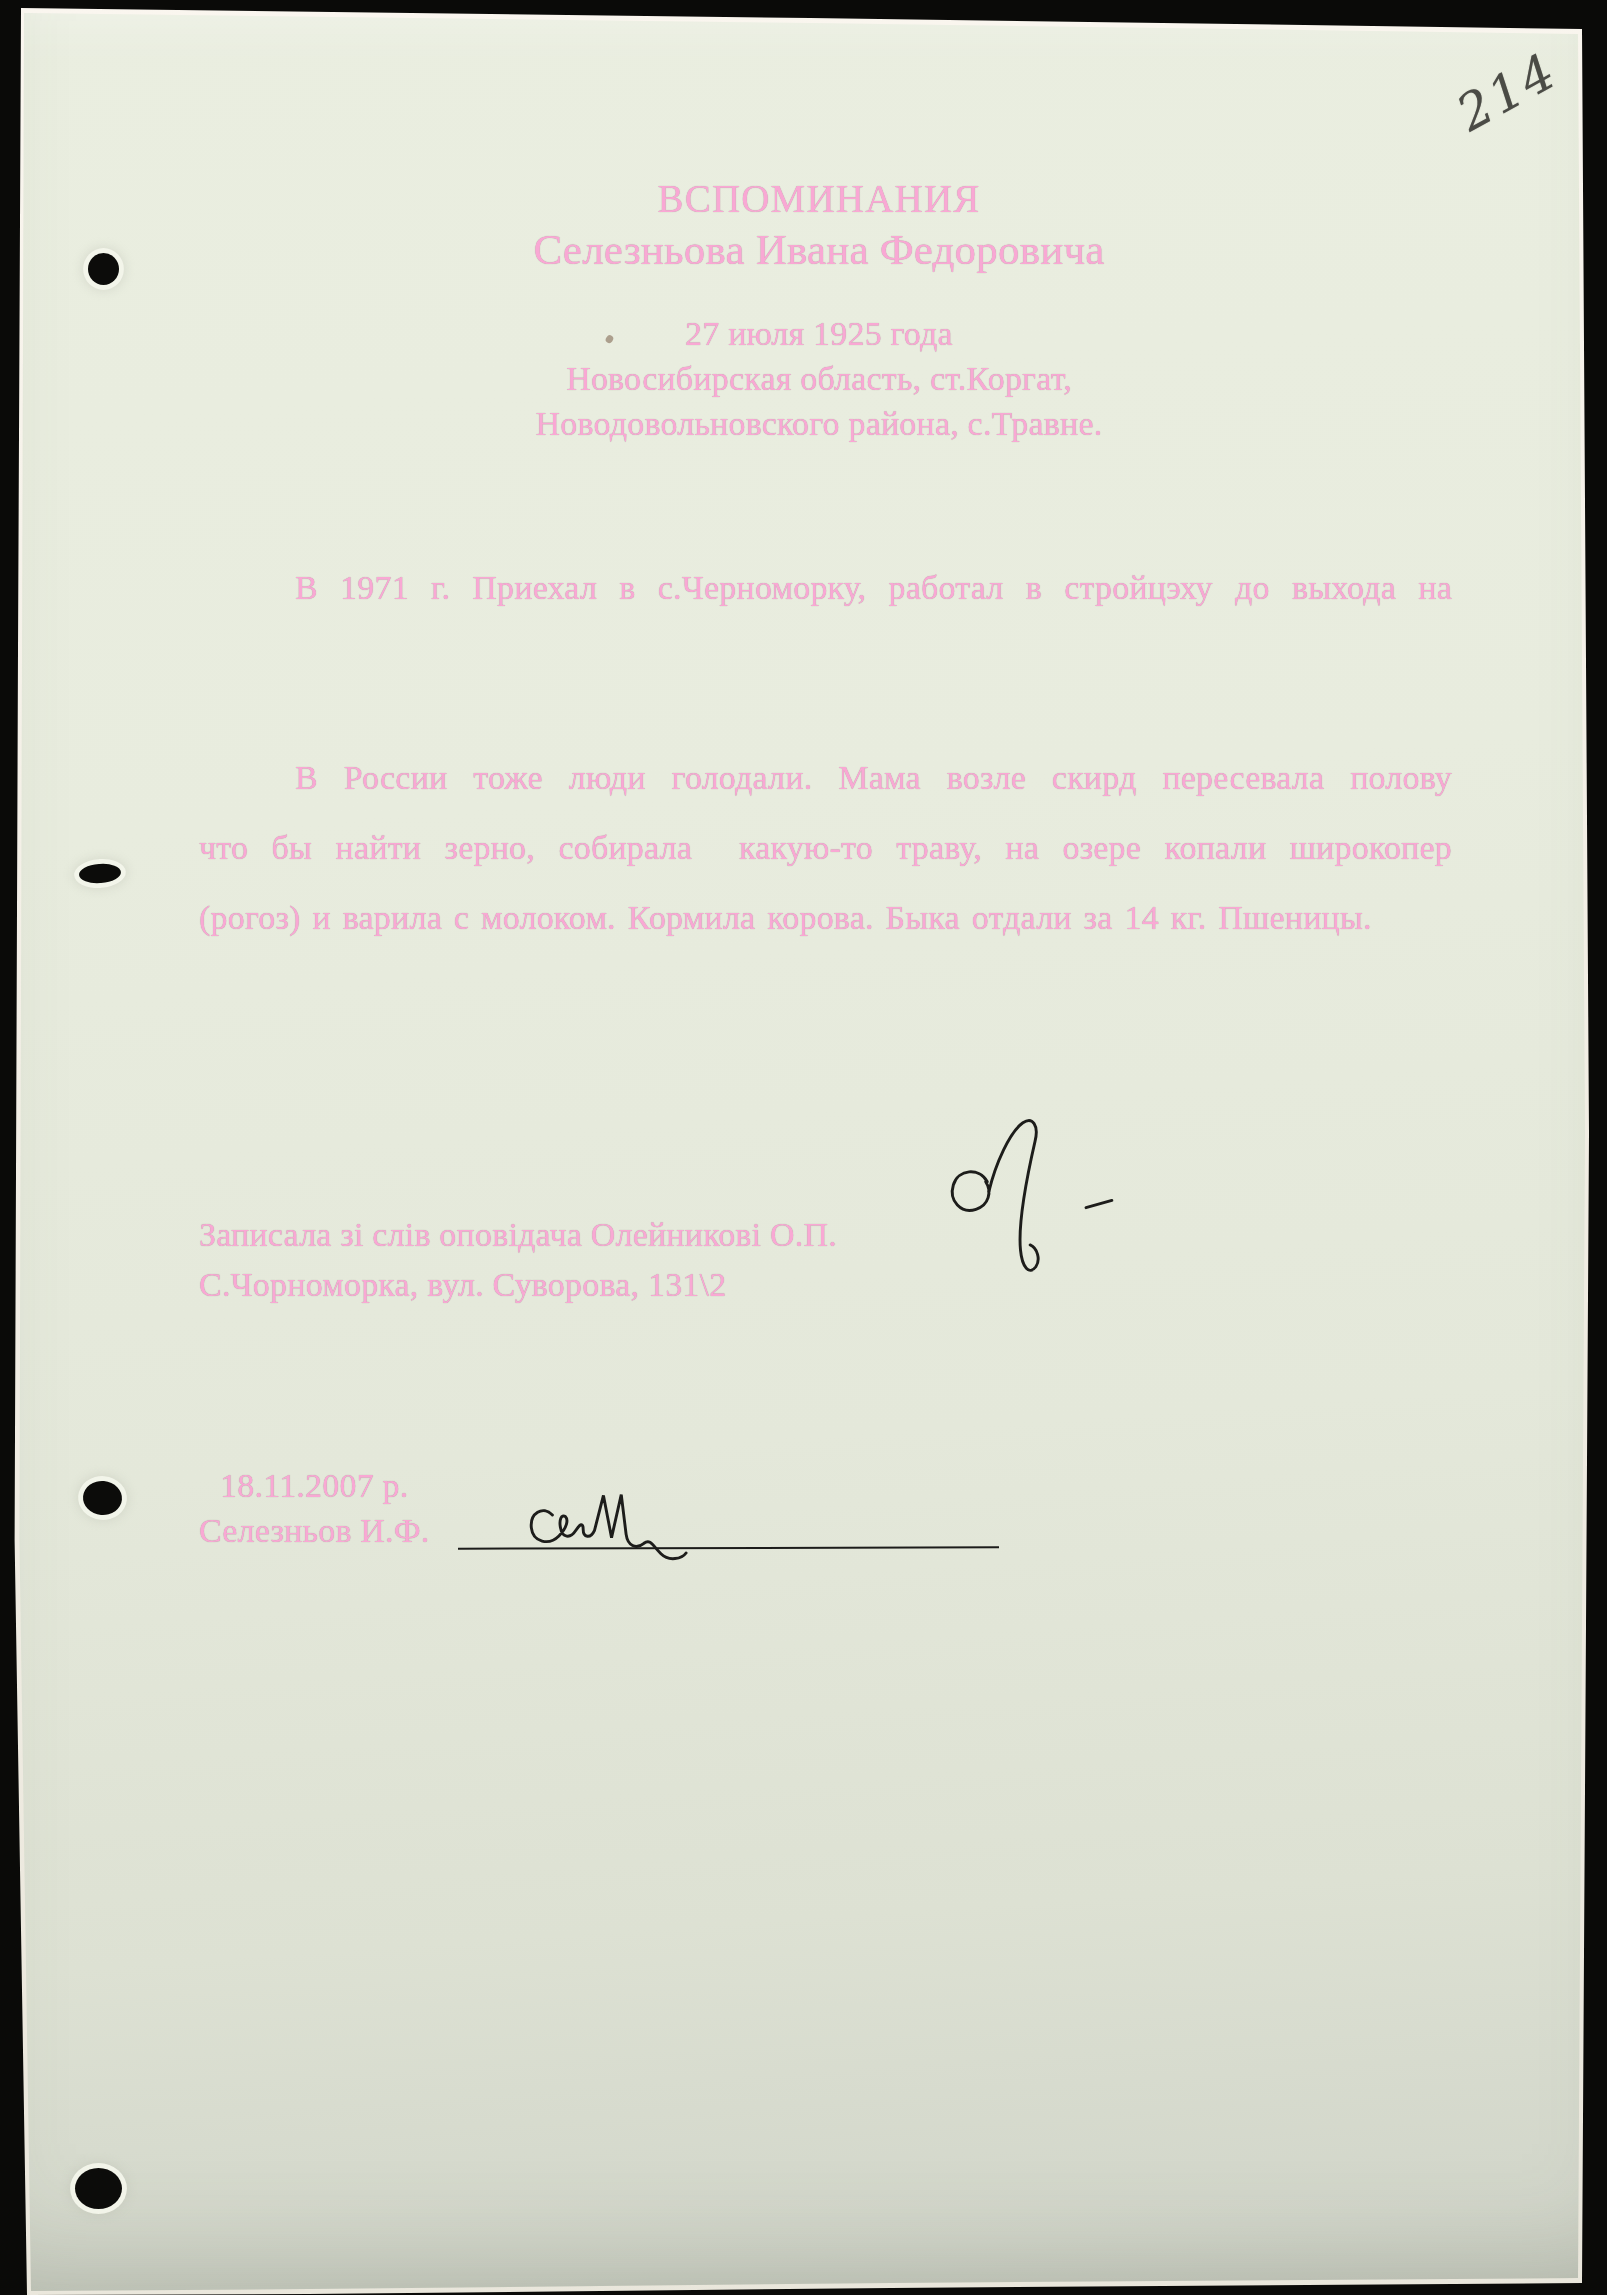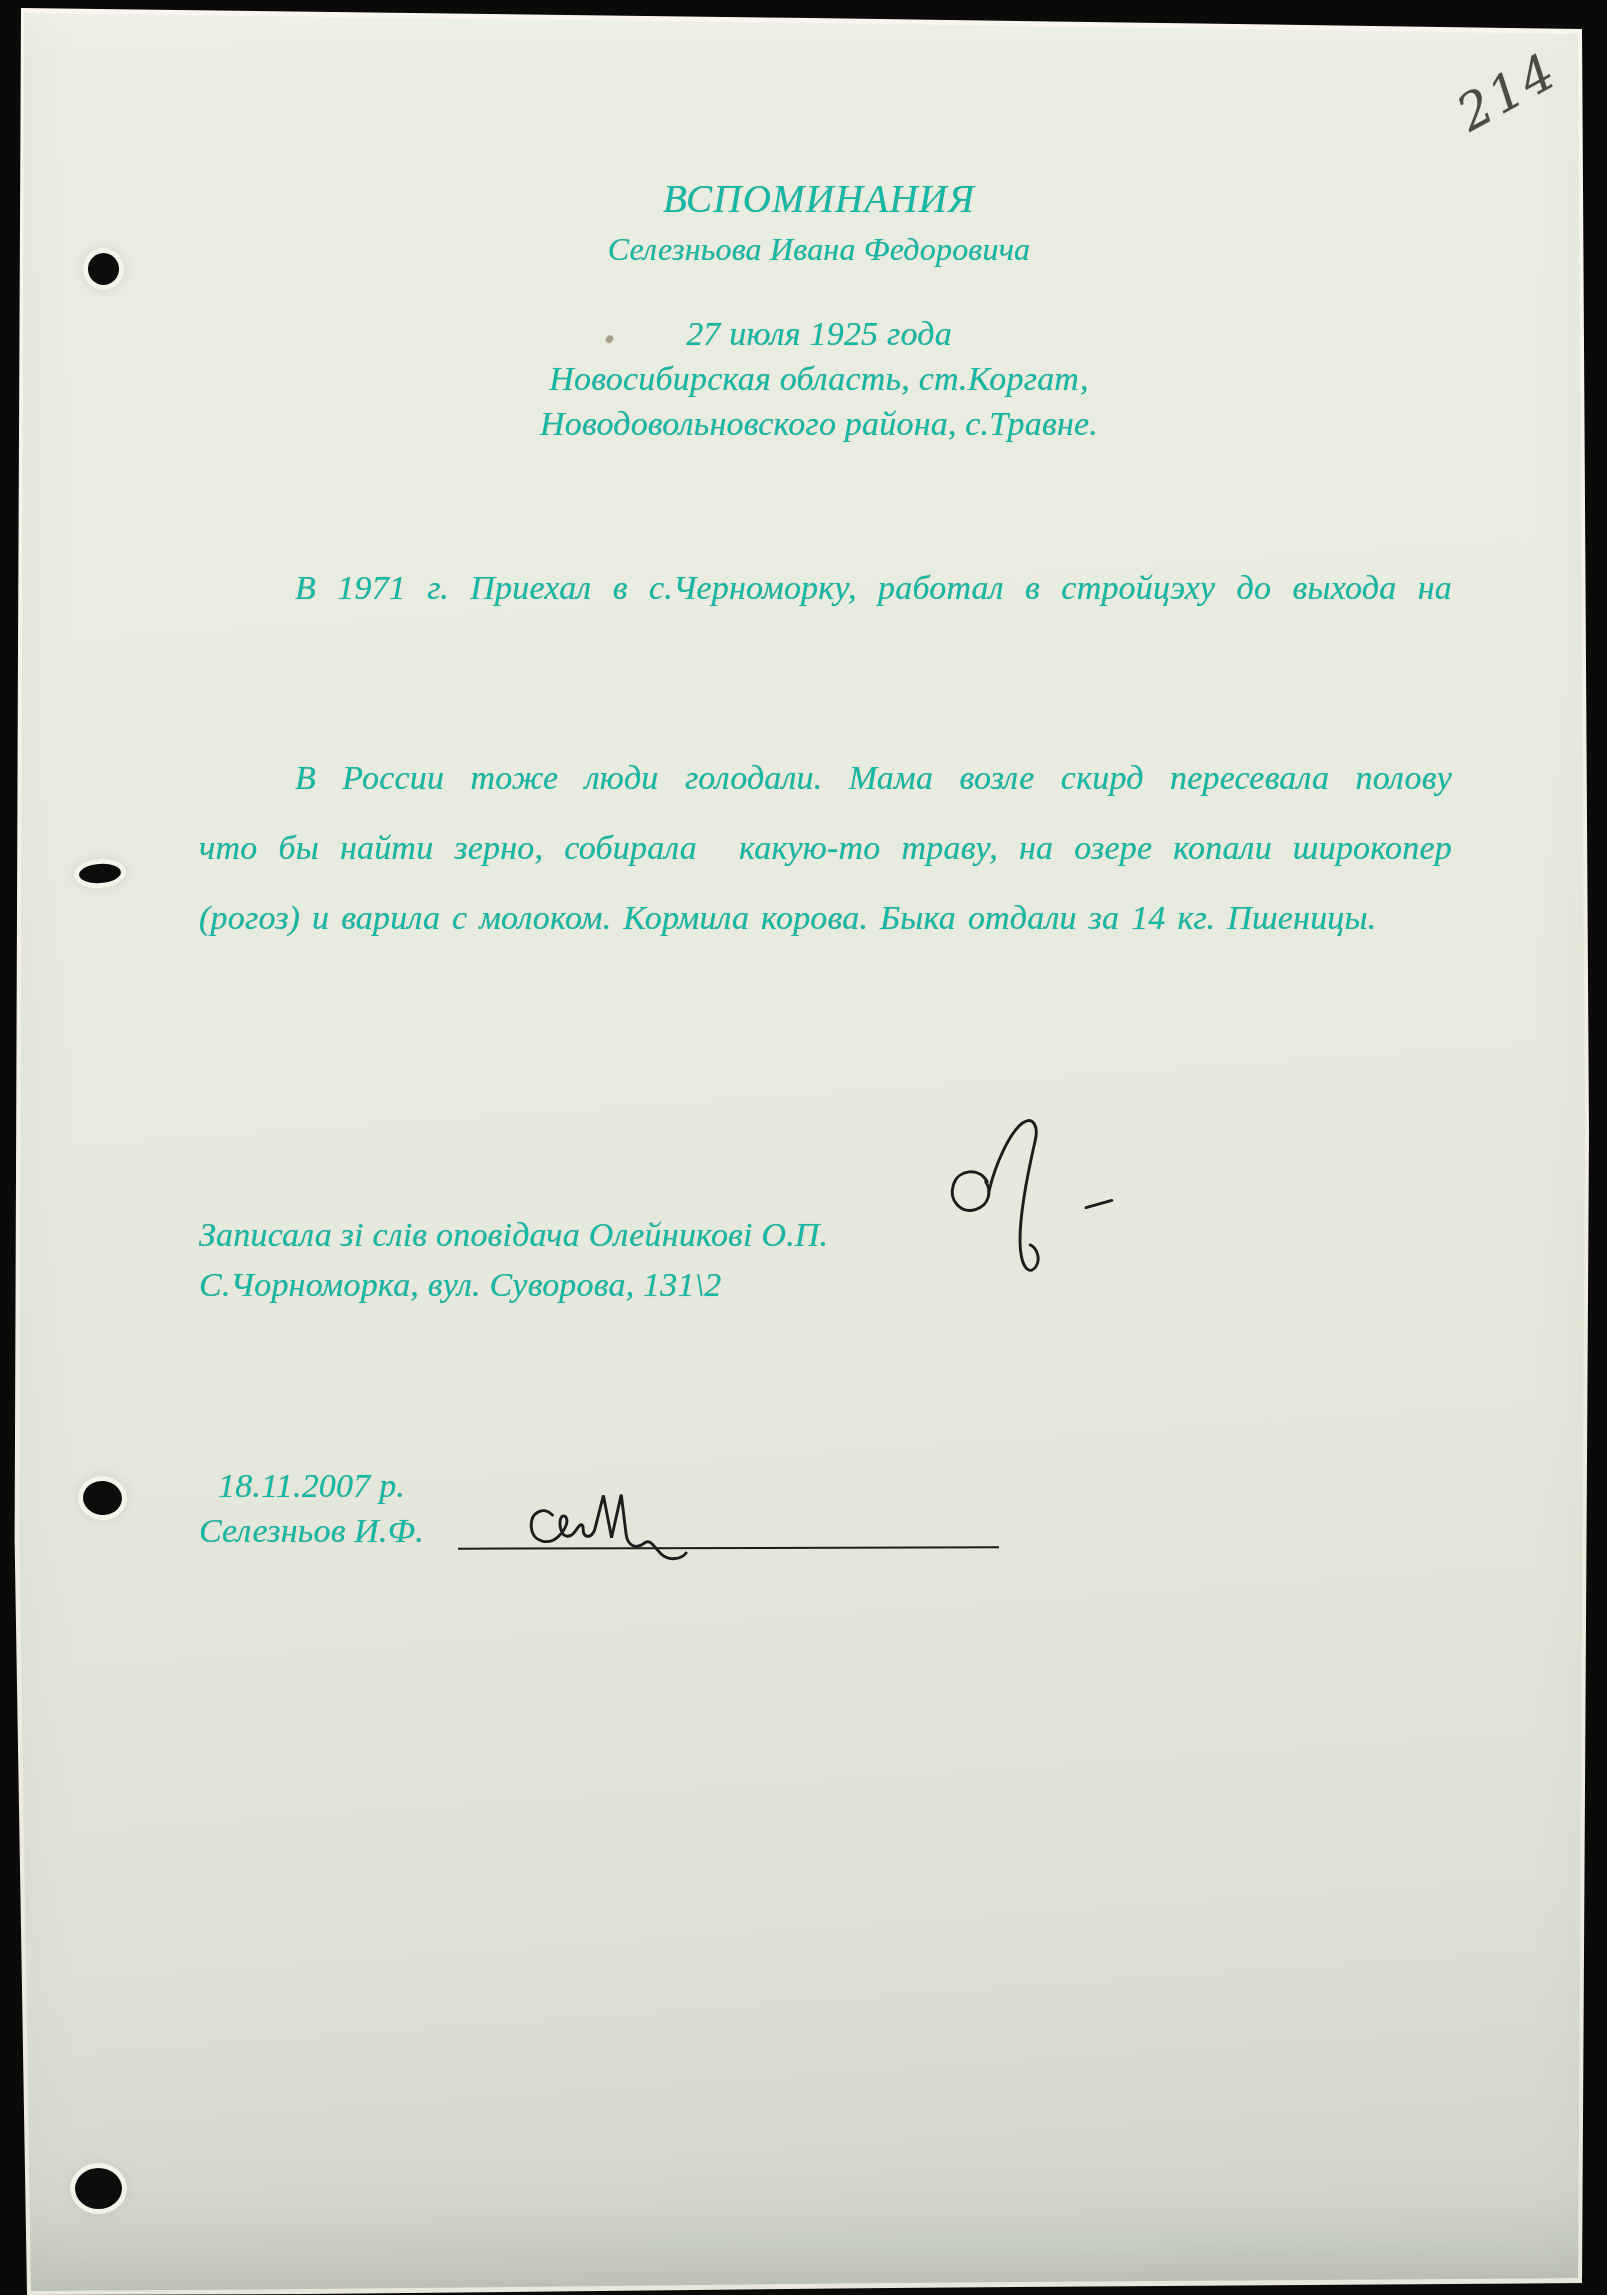--- a/index.html
+++ b/index.html
@@ -19,28 +19,27 @@
   }
   
   .paper{
     position:absolute;inset:0;
     background:linear-gradient(176deg,#eaeee0 0%,#e8ecde 35%,#e4e8da 62%,#dde1d3 82%,#d2d6ca 96%,#cbcfc3 100%);
     clip-path:polygon(24px 13px,810px 23px,1578px 34px,1585px 1134px,1578px 2278px,891px 2283px,308px 2289px,31px 2291px,19.4px 1540px,22px 648px);
     box-shadow:inset 0 -65px 113px -49px rgba(90,95,82,.30), inset 0 49px 73px -49px rgba(255,255,255,.55);
   }
   .txt{
     position:absolute;
-    color:#14b8a6;
+    color:#f9a8d4;
     text-shadow:0 0 0.8px rgba(40,40,35,.38);
     letter-spacing:0.2px;
-    font-style:italic;
   }
   .center{text-align:center;}
   .doc-title{font-size:39px;line-height:42px;letter-spacing:1.2px;}
-  .doc-subtitle{font-size:32px;line-height:39px;margin-top:9.7px;}
+  .doc-subtitle{font-size:43px;line-height:39px;margin-top:9.7px;}
   .hdr{font-size:34px;line-height:45px;}
   .body-par{font-size:34px;line-height:70px;width:1253px;word-spacing:3.2px;}
   .jline{text-align:justify;text-align-last:justify;}
   .indent{padding-left:96px;}
   .rec{font-size:34px;line-height:50px;margin-top:48px;}
   .sig-block{font-size:34px;line-height:45px;}
   .hole{
     position:absolute;background:#0c0c0a;border-radius:50%;
     box-shadow:0 0 0 4.9px rgba(243,246,235,.95), 0 0 8px 7.3px rgba(185,190,175,.30);
   }

